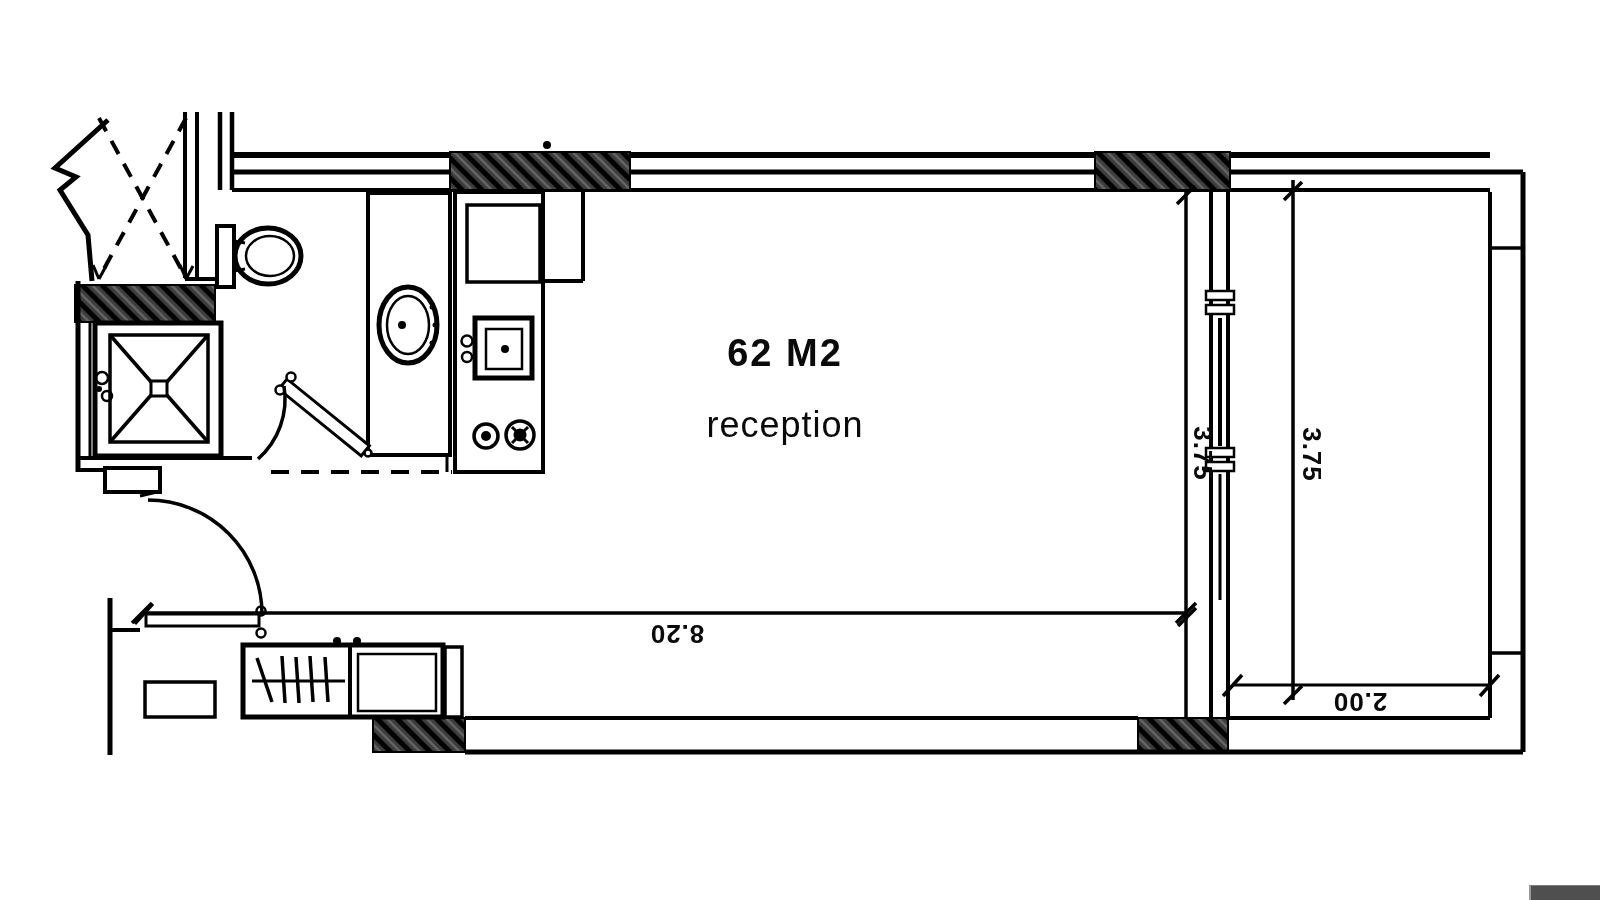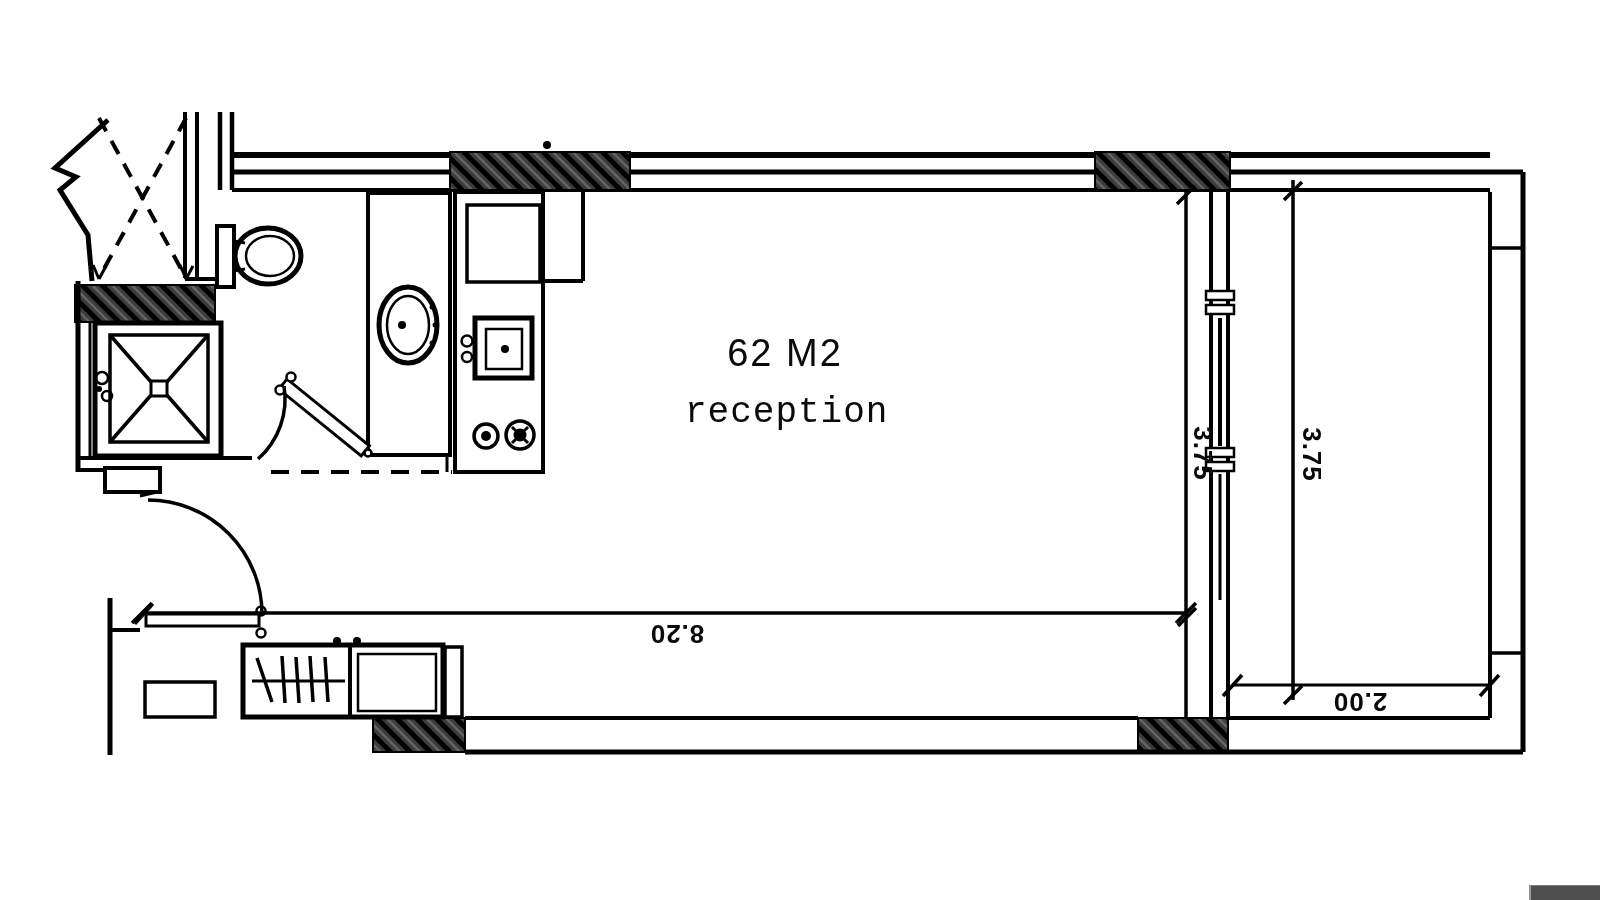--- a/index.html
+++ b/index.html
@@ -1,21 +1,21 @@
 <!DOCTYPE html>
 <html><head>
 <meta charset="utf-8">
 <style>
   html,body{margin:0;padding:0;background:#ffffff;}
   .stage{position:relative;width:1600px;height:900px;background:#ffffff;overflow:hidden;
          font-family:"Liberation Sans",sans-serif;}
   .plan-svg{position:absolute;left:0;top:0;}
   .lbl{position:absolute;color:#0a0a0a;text-align:center;white-space:nowrap;
        font-family:"Liberation Sans",sans-serif;}
-  .room-area{font-size:38px;font-weight:400;letter-spacing:2px;}
+  .room-area{font-size:38px;font-weight:700;letter-spacing:2px;}
   .room-name{font-size:36px;font-weight:500;letter-spacing:1px;}
   .dim{font-size:26px;font-weight:600;letter-spacing:1px;}
   .flip{transform:rotate(180deg);}
   .rot90{transform:rotate(90deg);}
   .scrollbar-frag{position:absolute;left:1529px;top:885px;width:71px;height:15px;
        background:#4f4f4f;border-left:2px solid #9a9a9a;border-top:1px solid #7d7d7d;}
 </style>
 </head>
 <body>
 
@@ -205,21 +205,21 @@
     <g>
       <line x1="1232" y1="685" x2="1490" y2="685" stroke-width="3"></line>
       <line x1="1223" y1="696" x2="1242" y2="675" stroke-width="3.5"></line>
       <line x1="1480" y1="696" x2="1499" y2="675" stroke-width="3.5"></line>
     </g>
   </g>
 </svg>
 
 <div class="lbl room-area" style="left:685px;top:332px;width:200px;">62 M2</div>
 
-<div class="lbl room-name" style="left:685px;top:392px;width:200px;font-family:Liberation Mono, monospace;">reception</div>
+<div class="lbl room-name" style="left:685px;top:404px;width:200px;">reception</div>
 
 <div class="lbl dim flip" style="left:627px;top:618px;width:100px;">8.20</div>
 
 <div class="lbl dim rot90" style="left:1152px;top:438px;width:100px;">3.75</div>
 
 <div class="lbl dim rot90" style="left:1261px;top:439px;width:100px;">3.75</div>
 
 <div class="lbl dim flip" style="left:1310px;top:686px;width:100px;">2.00</div>
 
 <div class="scrollbar-frag"></div>

